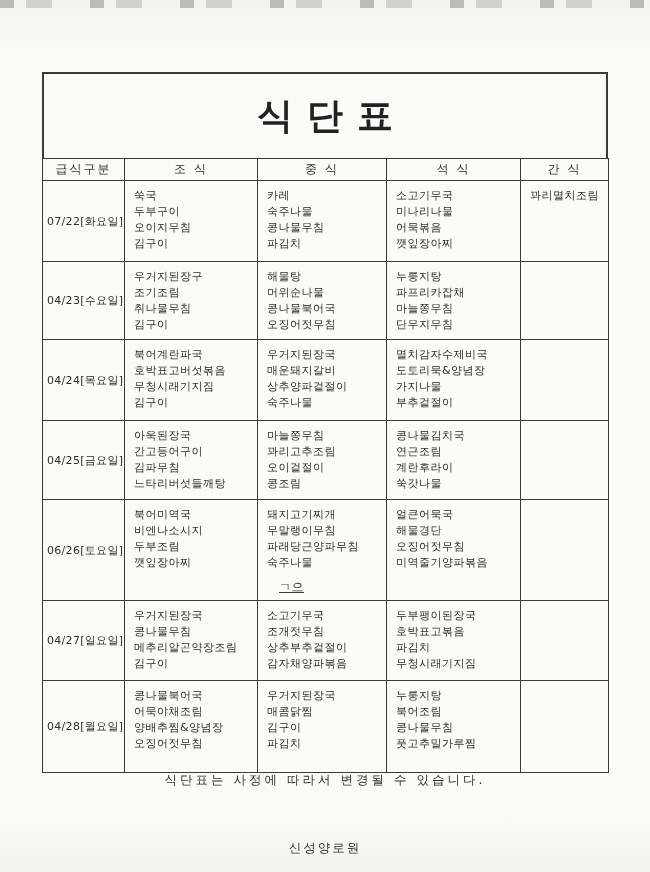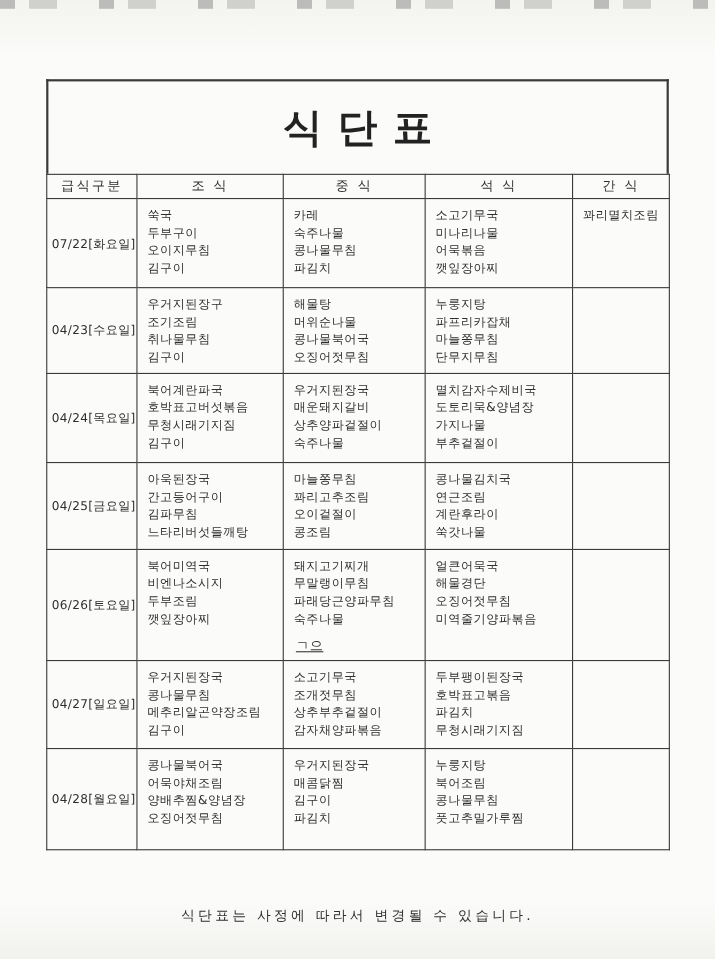--- a/index.html
+++ b/index.html
@@ -89,29 +89,29 @@
   }
   tr.r1 { height: 81px; }
   tr.r2 { height: 78px; }
   tr.r3 { height: 81px; }
   tr.r4 { height: 79px; }
   tr.r5 { height: 101px; }
   tr.r6 { height: 80px; }
   tr.r7 { height: 92px; }
   .stray-note {
     position: absolute;
-    left: 11px; bottom: 4px;
+    left: 21px; bottom: 4px;
     font-size: 12px;
     color: #3a3a3a;
     text-decoration: underline;
     white-space: nowrap;
   }
   .footer-note {
     position: absolute;
-    left: 0; right: 0; top: 824px;
+    left: 0; right: 0; top: 772px;
     text-align: center;
     font-size: 12.5px;
     letter-spacing: 3px;
     color: #2e2e2e;
   }
   .footer-org {
     position: absolute;
     left: 0; right: 0; top: 840px;
     text-align: center;
     font-size: 12.5px;
@@ -259,13 +259,14 @@
 북어조림
 콩나물무침
 풋고추밀가루찜</td>
           <td class="meal-cell"></td>
         </tr>
       </tbody>
     </table>
   </div>
 
   <div class="footer-note">식단표는 사정에 따라서 변경될 수 있습니다.</div>
+  <div class="footer-org">신성양로원</div>
 </div>
 
 </body></html>

